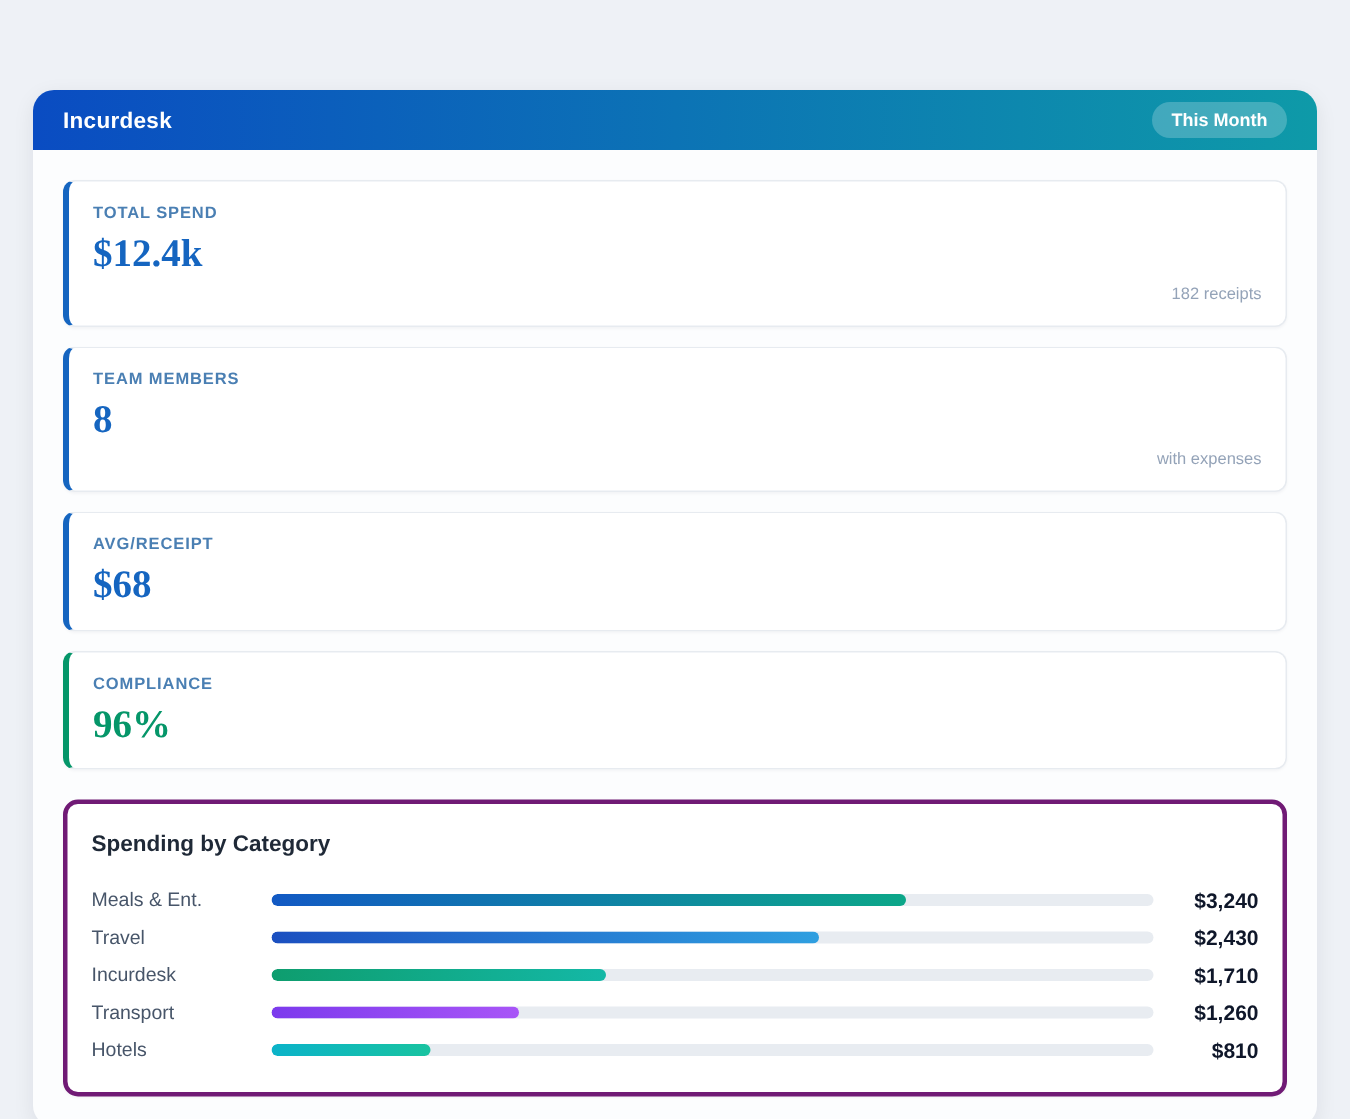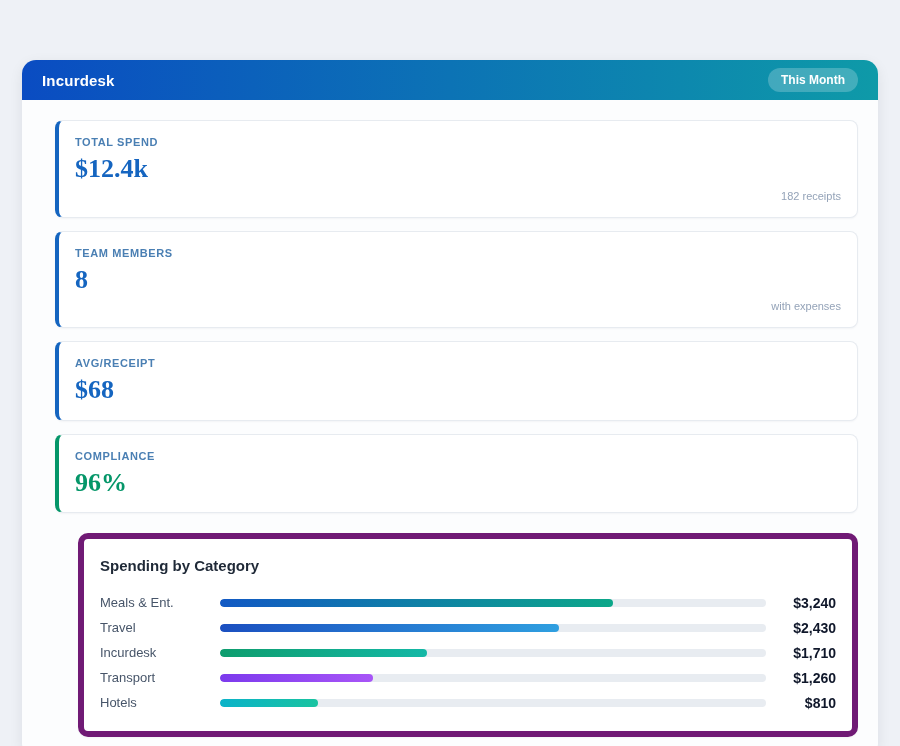--- a/index.html
+++ b/index.html
@@ -44,21 +44,20 @@
   }
   .content { padding: 20px; }
   .stat-card {
     background: #ffffff;
     border: 1px solid #e7ebf0;
     border-left: 4px solid #1565c0;
     border-radius: 8px;
     padding: 15px 16px;
     margin-bottom: 13px;
     box-shadow: 0 1px 2px rgba(15, 23, 42, 0.04);
-    margin-left: 13px;
   }
   .stat-label {
     font-size: 11px;
     font-weight: bold;
     letter-spacing: 0.6px;
     color: #4a7fb3;
     text-transform: uppercase;
     margin-bottom: 7px;
   }
   .stat-value {
@@ -69,26 +68,25 @@
     font-family: Liberation Serif, serif;
   }
   .stat-sub {
     font-size: 11px;
     color: #94a3b8;
     margin-top: 6px;
     text-align: right;
   }
   .chart-card {
     background: #ffffff;
-    border: 6px solid #701a75;
+    border: 3px solid #701a75;
     border-radius: 10px;
     padding: 18px 16px 16px 16px;
     margin-top: 20px;
     box-shadow: 0 1px 2px rgba(15, 23, 42, 0.04);
-    margin-left: 36px;
   }
   .chart-title {
     font-size: 15px;
     font-weight: bold;
     color: #1f2937;
     margin-bottom: 16px;
   }
   .chart-row {
     display: flex;
     align-items: center;

